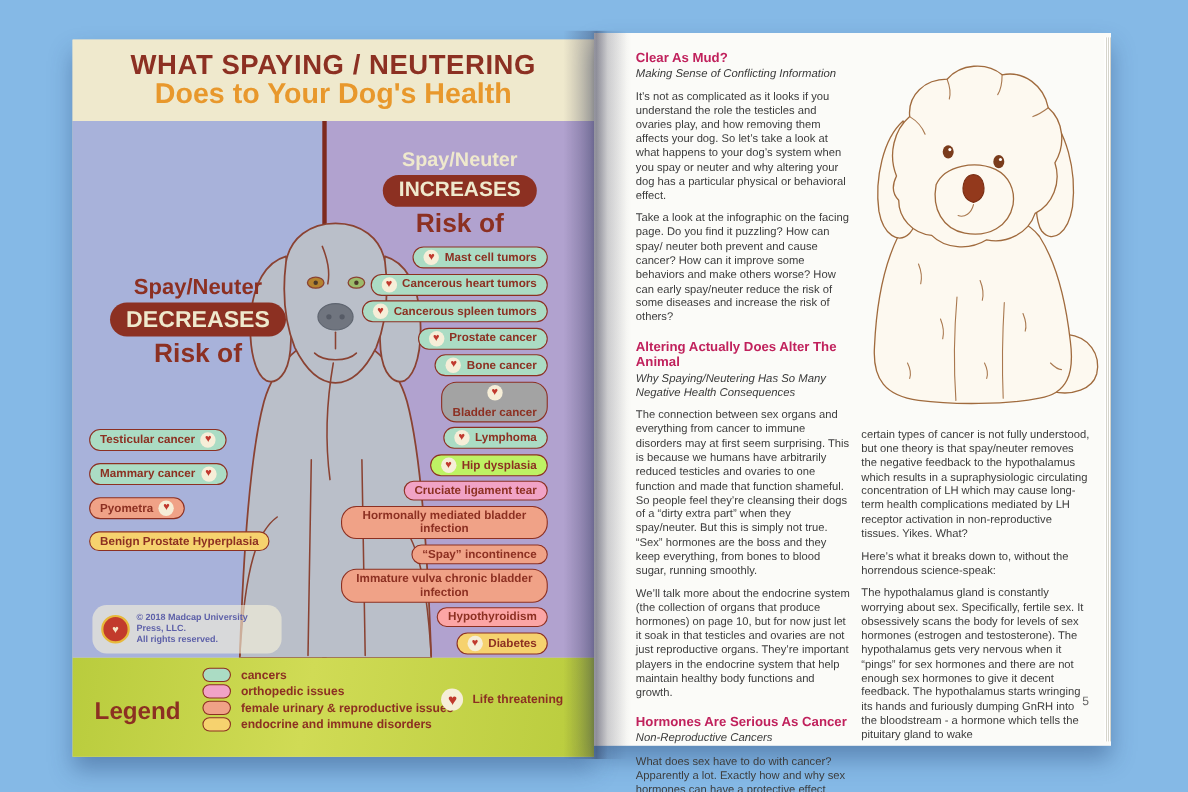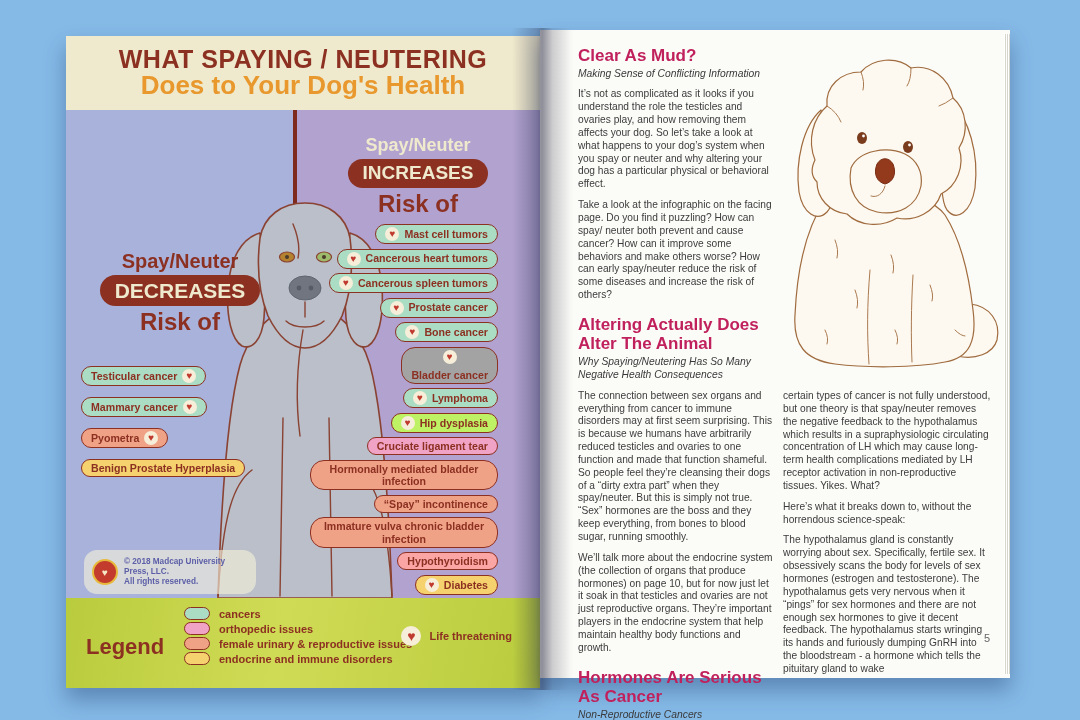--- a/index.html
+++ b/index.html
@@ -24,21 +24,21 @@
   .risk-header{position:absolute;text-align:center;line-height:1.1;}
   .risk-header .rh-top{font-weight:bold;font-size:20px;}
   .rh-pill{display:inline-block;background:var(--dark-red);color:var(--cream);
     font-weight:bold;border-radius:20px;padding:4px 15px;margin:3px 0;}
   .risk-header .rh-bottom{font-weight:bold;font-size:24px;color:var(--dark-red);}
   .dec-header{left:6px;top:140px;width:216px;color:var(--dark-red);}
   .dec-header .rh-pill{font-size:21px;}
   .inc-header{left:240px;top:26px;width:224px;}
   .inc-header .rh-top{color:var(--cream);font-size:18px;}
   .inc-header .rh-pill{font-size:19px;}
-  #decrease-list{position:absolute;left:15px;top:256px;display:flex;flex-direction:column;gap:11px;align-items:flex-start;}
+  #decrease-list{position:absolute;left:15px;top:280px;display:flex;flex-direction:column;gap:11px;align-items:flex-start;}
   #increase-list{position:absolute;right:42px;top:114px;width:212px;display:flex;flex-direction:column;gap:4.5px;align-items:flex-end;justify-content:flex-end;}
   .pill{display:inline-flex;align-items:center;justify-content:center;gap:5px;
     border:1.6px solid var(--dark-red);border-radius:14px;padding:2px 9px;
     color:var(--dark-red);font-weight:bold;font-size:10.6px;line-height:1.15;text-align:center;max-width:168px;}
   .heart-badge{flex:none;width:14px;height:14px;border-radius:50%;background:#f6eed8;
     display:inline-flex;align-items:center;justify-content:center;}
   .heart-badge::before{content:"\2665";color:#c0392e;font-size:10px;line-height:1;}
   .copyright{position:absolute;left:18px;top:440px;width:172px;height:44px;border-radius:13px;
     background:rgba(245,240,218,.62);display:flex;align-items:center;gap:6px;padding:0 8px;box-sizing:border-box;}
   .pub-logo{flex:none;width:22px;height:22px;border-radius:50%;background:#c23b2c;border:2px solid #e7b93b;
@@ -57,21 +57,21 @@
   .legend-life-label{color:var(--dark-red);font-weight:bold;font-size:11px;}
   
   .page-right{left:540px;top:30px;width:470px;height:648px;background:var(--paper,#fbfbf8);}
   .page-right::before{content:"";position:absolute;left:0;top:0;bottom:0;width:34px;
     background:linear-gradient(90deg,rgba(60,60,70,.22),rgba(60,60,70,0));pointer-events:none;}
   .page-right::after{content:"";position:absolute;right:0;top:4px;bottom:4px;width:6px;
     background:repeating-linear-gradient(90deg,#ffffff 0 1px,#d6d5cc 1px 2px);}
   .col{position:absolute;color:var(--ink);}
   .col-left{left:38px;top:16px;width:196px;}
   .col-right{left:243px;top:352px;width:210px;}
-  .art-heading{color:var(--magenta);font-weight:bold;font-size:17px;line-height:1.15;margin-top:13px;}
+  .art-heading{color:var(--magenta);font-weight:bold;font-size:12px;line-height:1.15;margin-top:13px;}
   .art-heading:first-child{margin-top:0;}
   .art-sub{font-style:italic;font-size:10.3px;line-height:1.25;margin-top:2px;color:#3a3a3a;}
   .art-p{font-size:10.2px;line-height:1.26;margin:8px 0 0 0;}
   .fluffy-dog-svg{position:absolute;left:225px;top:10px;width:240px;height:335px;}
   .page-number{position:absolute;right:20px;bottom:34px;color:#666;font-size:11px;}
   
   .spine{position:absolute;left:512px;top:28px;width:58px;height:662px;pointer-events:none;
     background:linear-gradient(90deg,rgba(30,30,60,0) 0%,rgba(30,30,60,.25) 42%,rgba(30,30,60,.38) 52%,rgba(30,30,60,.10) 70%,rgba(30,30,60,0) 100%);}
 </style>
 </head>

